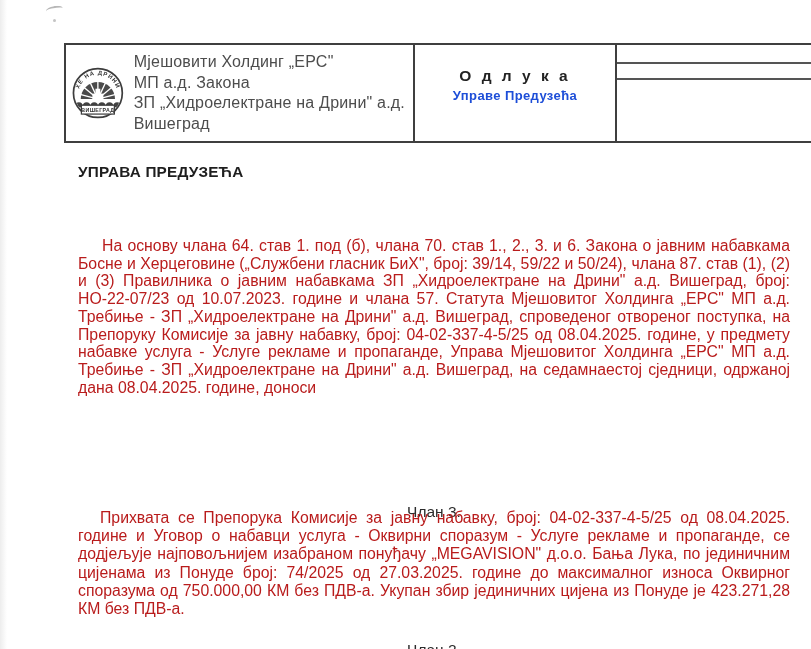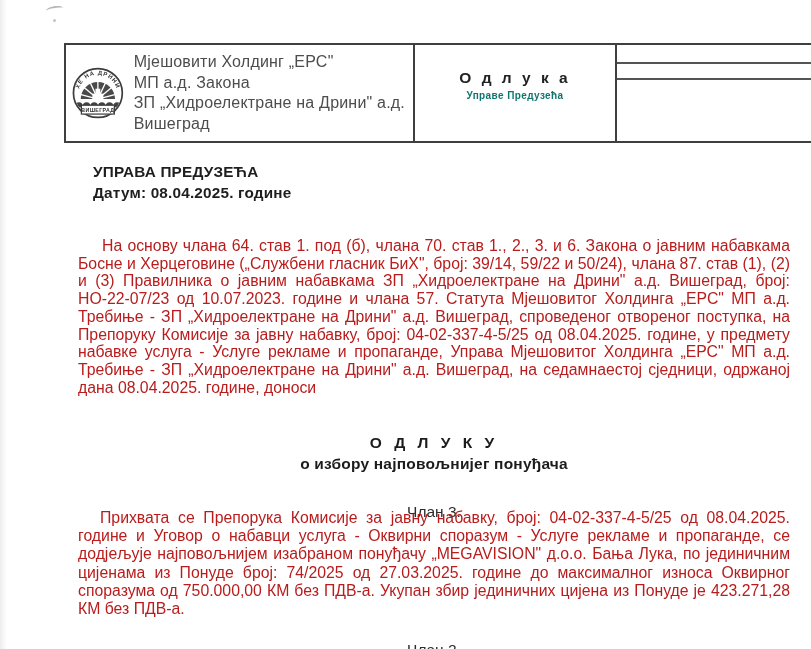--- a/index.html
+++ b/index.html
@@ -17,31 +17,31 @@
   
   .header-table{position:absolute;left:64px;top:43px;width:772px;height:100px;
     border:2px solid #3f3f3f;display:flex;box-sizing:border-box;background:#fff;}
   .cell{box-sizing:border-box;height:100%;}
   .cell-company{width:349px;border-right:2px solid #3f3f3f;display:flex;align-items:center;
     padding:4px 8px 4px 5px;gap:9px;}
   .company-lines{font-size:16px;line-height:20.5px;color:#4d4d4d;letter-spacing:.2px;white-space:nowrap;}
   .cell-doctype{width:202px;border-right:2px solid #3f3f3f;display:flex;flex-direction:column;
     justify-content:center;align-items:center;text-align:center;padding-bottom:16px;}
   .dt-l1{font-weight:bold;font-size:15.5px;letter-spacing:3px;color:#222;}
-  .dt-l2{font-weight:bold;font-size:10px;letter-spacing:.4px;color:#0f766e;margin-top:3px;}
+  .dt-l2{font-weight:bold;font-size:13px;letter-spacing:.4px;color:#1d4ed8;margin-top:3px;}
   .cell-ref{flex:1;position:relative;}
   .ref-line{position:absolute;left:0;right:0;border-top:2px solid #555;}
   .ref-line.r1{top:17px;}
   .ref-line.r2{top:33px;}
 
   .seal{display:block;}
 
   
   .meta{position:absolute;left:78px;top:162px;font-weight:bold;font-size:15.3px;
-    line-height:20.5px;color:#1e1e1e;letter-spacing:.2px;margin-left:15px;}
+    line-height:20.5px;color:#1e1e1e;letter-spacing:.2px;}
 
   
   .para{position:absolute;left:78px;width:712px;margin:0;font-size:15.8px;
     text-align:justify;color:#b91c1c;}
   .intro{top:237px;line-height:17.7px;text-indent:24px;}
   .art1{top:509px;line-height:18.2px;text-indent:22px;}
 
   .decision-title{position:absolute;left:78px;top:434px;width:712px;text-align:center;color:#1c1c1c;}
   .dec-l1{font-weight:bold;font-size:15.5px;letter-spacing:4px;}
   .dec-l2{font-weight:bold;font-size:15.5px;margin-top:3px;letter-spacing:.2px;}
@@ -110,27 +110,22 @@
       <div class="dt-l2">Управе Предузећа</div>
     </div>
     <div class="cell cell-ref">
       <div class="ref-line r1"></div>
       <div class="ref-line r2"></div>
     </div>
   </div>
 
   <div class="meta">
     <div>УПРАВА ПРЕДУЗЕЋА</div>
-    <div>Датум: 08.04.2025. године</div>
   </div>
 
   <p class="para intro">На основу члана 64. став 1. под (б), члана 70. став 1., 2., 3. и 6. Закона о јавним набавкама Босне и Херцеговине („Службени гласник БиХ", број: 39/14, 59/22 и 50/24), члана 87. став (1), (2) и (3) Правилника о јавним набавкама ЗП „Хидроелектране на Дрини" а.д. Вишеград, број: НО-22-07/23 од 10.07.2023. године и члана 57. Статута Мјешовитог Холдинга „ЕРС" МП а.д. Требиње - ЗП „Хидроелектране на Дрини" а.д. Вишеград, спроведеног отвореног поступка, на Препоруку Комисије за јавну набавку, број: 04-02-337-4-5/25 од 08.04.2025. године, у предмету набавке услуга - Услуге рекламе и пропаганде, Управа Мјешовитог Холдинга „ЕРС" МП а.д. Требиње - ЗП „Хидроелектране на Дрини" а.д. Вишеград, на седамнаестој сједници, одржаној дана 08.04.2025. године, доноси</p>
 
-  <div class="decision-title">
-    <div class="dec-l1">О Д Л У К У</div>
-    <div class="dec-l2">о избору најповољнијег понуђача</div>
-  </div>
 
   <div class="clan clan1">Члан 3.</div>
   <p class="para art1">Прихвата се Препорука Комисије за јавну набавку, број: 04-02-337-4-5/25 од 08.04.2025. године и Уговор о набавци услуга - Оквирни споразум - Услуге рекламе и пропаганде, се додјељује најповољнијем изабраном понуђачу „MEGAVISION" д.о.о. Бања Лука, по јединичним цијенама из Понуде број: 74/2025 од 27.03.2025. године до максималног износа Оквирног споразума од 750.000,00 КМ без ПДВ-а. Укупан збир јединичних цијена из Понуде је 423.271,28 КМ без ПДВ-а.</p>
 
   <div class="clan clan2">Члан 2.</div>
 </div>
 
 </body></html>

